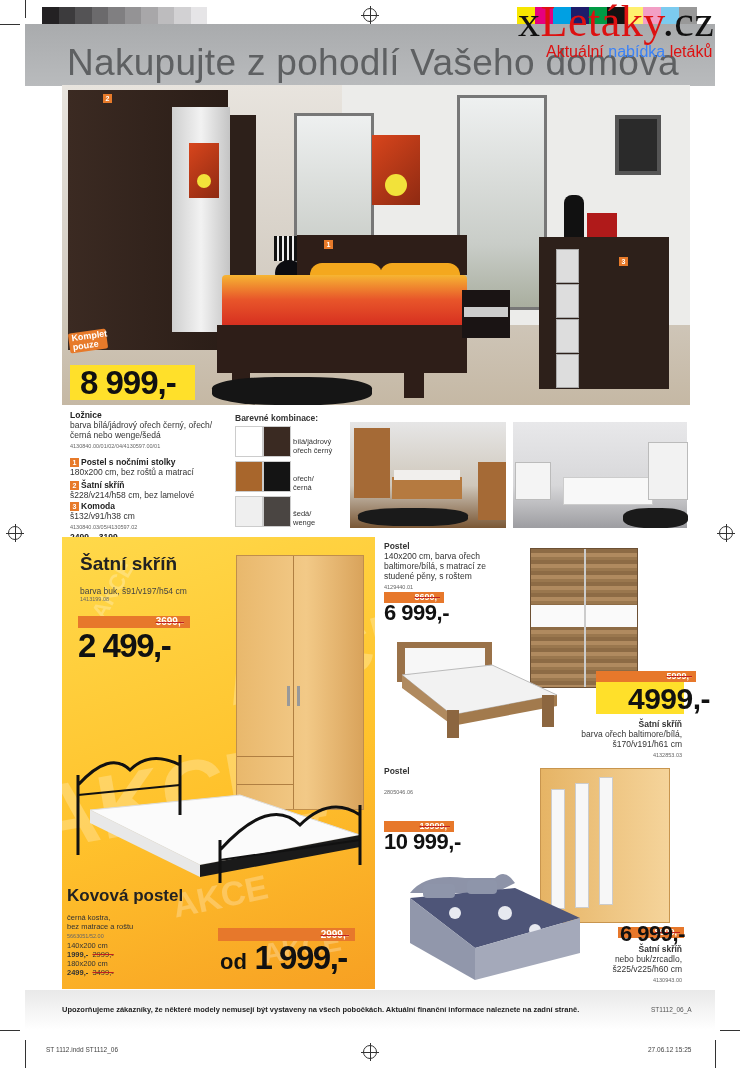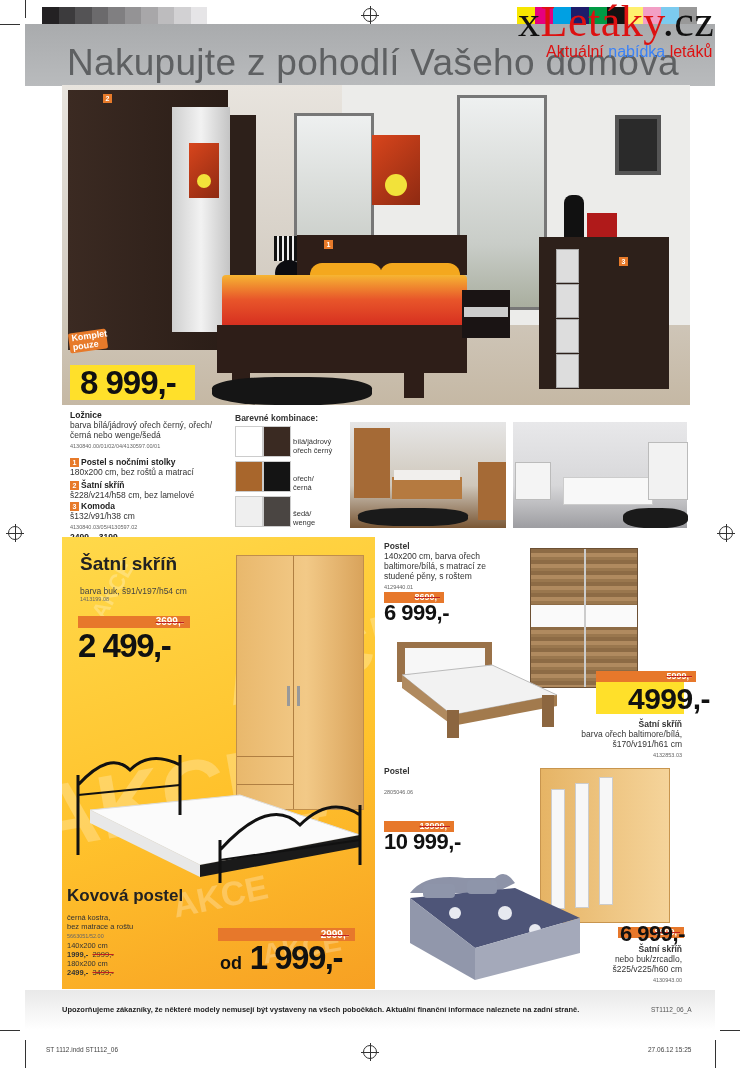--- a/index.html
+++ b/index.html
@@ -69,21 +69,21 @@
 .sat-desc{left:80px;top:586px;font-size:8.5px;color:#444}
 .sat-code{left:80px;top:596px;font-size:5.5px;color:#666}
 .sat-bar{left:78px;top:616px;width:112px;height:12px;font-size:10px;line-height:12px;text-align:right;padding-right:6px}
 .sat-price{left:78px;top:627px;font-size:33px;font-weight:bold;letter-spacing:-1.5px;color:#111}
 .wardrobe-buk{left:236px;top:555px;width:128px;height:255px;background:linear-gradient(90deg,#e9b86c,#f2c987 55%,#d9a35b);border:1px solid #c08e4c}
 .metal-bed{left:70px;top:755px;width:295px;height:130px}
 .kov-title{left:67px;top:886px;font-size:17px;font-weight:bold;color:#222}
 .kov-desc{left:67px;top:913px;font-size:7.5px;line-height:9px;color:#333}
 .kov-bar{left:218px;top:928px;width:137px;height:13px;font-size:10px;line-height:13px;text-align:right;padding-right:6px}
 .kov-price{left:220px;top:939px;font-size:33px;font-weight:bold;letter-spacing:-1.5px;color:#111;white-space:nowrap}
-.kov-price small{font-size:18px;letter-spacing:0}
+.kov-price small{font-size:22px;letter-spacing:0}
 
 .rtext{font-size:8.5px;line-height:10px;color:#333}
 .rbar{height:11px;font-size:9px;line-height:11px;text-align:right;padding-right:4px}
 .rprice{font-size:22px;font-weight:bold;color:#111;letter-spacing:-0.5px}
 .sliding{left:530px;top:548px;width:108px;height:140px;background:repeating-linear-gradient(#8d6b45 0 4px,#b08a5f 4px 8px,#9a774e 8px 11px);border:1px solid #6c5034}
 .sliding .white{position:absolute;left:0;right:0;top:56px;height:22px;background:#fafafa}
 .sliding .split{position:absolute;top:0;bottom:0;left:53px;width:2px;background:#ccc}
 .woodbed{left:392px;top:640px;width:170px;height:100px}
 .sofabed{left:395px;top:868px;width:190px;height:118px}
 .wardrobe5{left:540px;top:768px;width:130px;height:155px;background:linear-gradient(90deg,#e6b465,#f5d49b);border:1px solid #c8954e}

